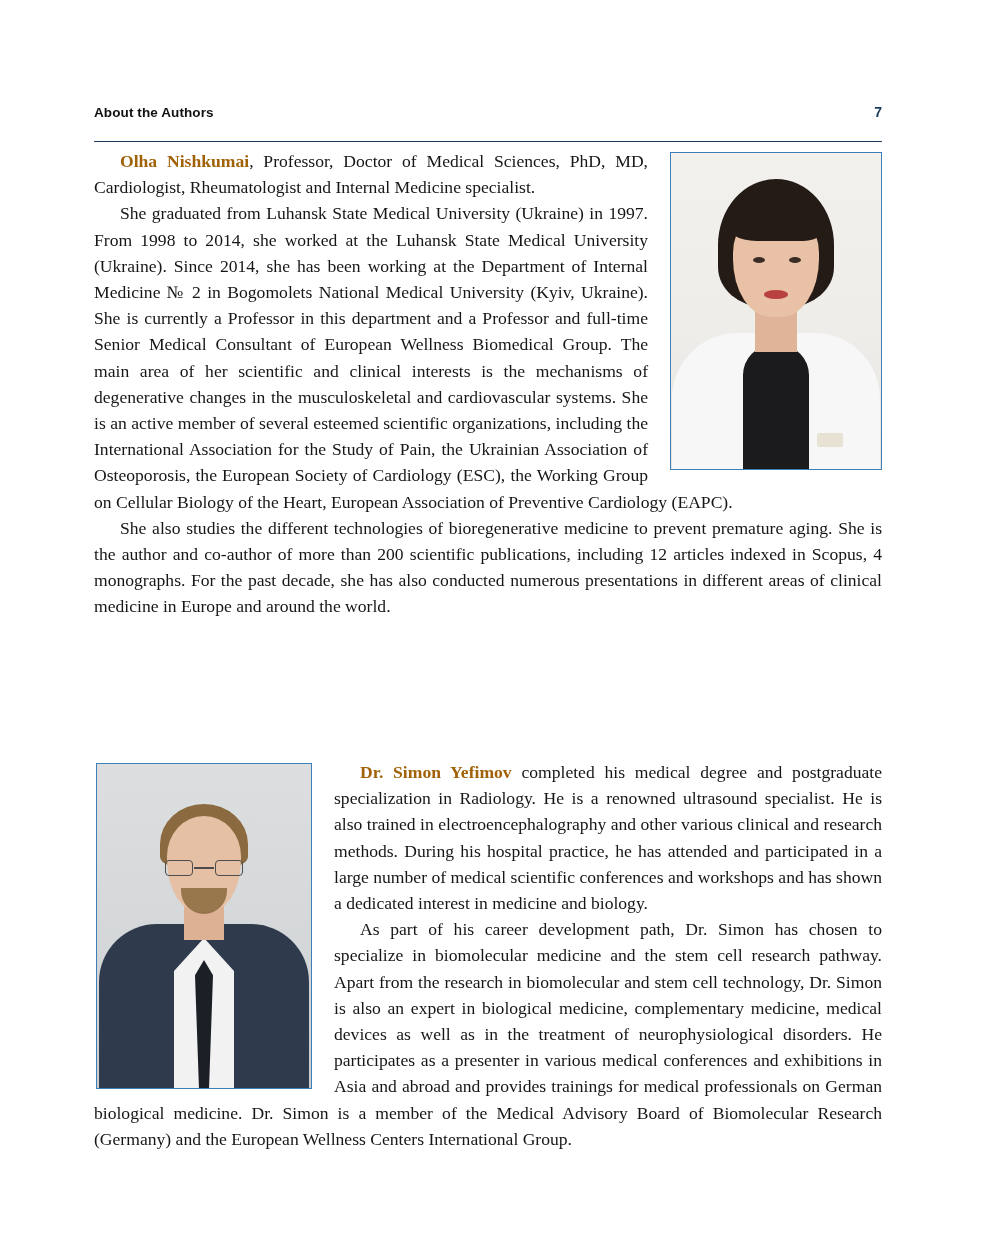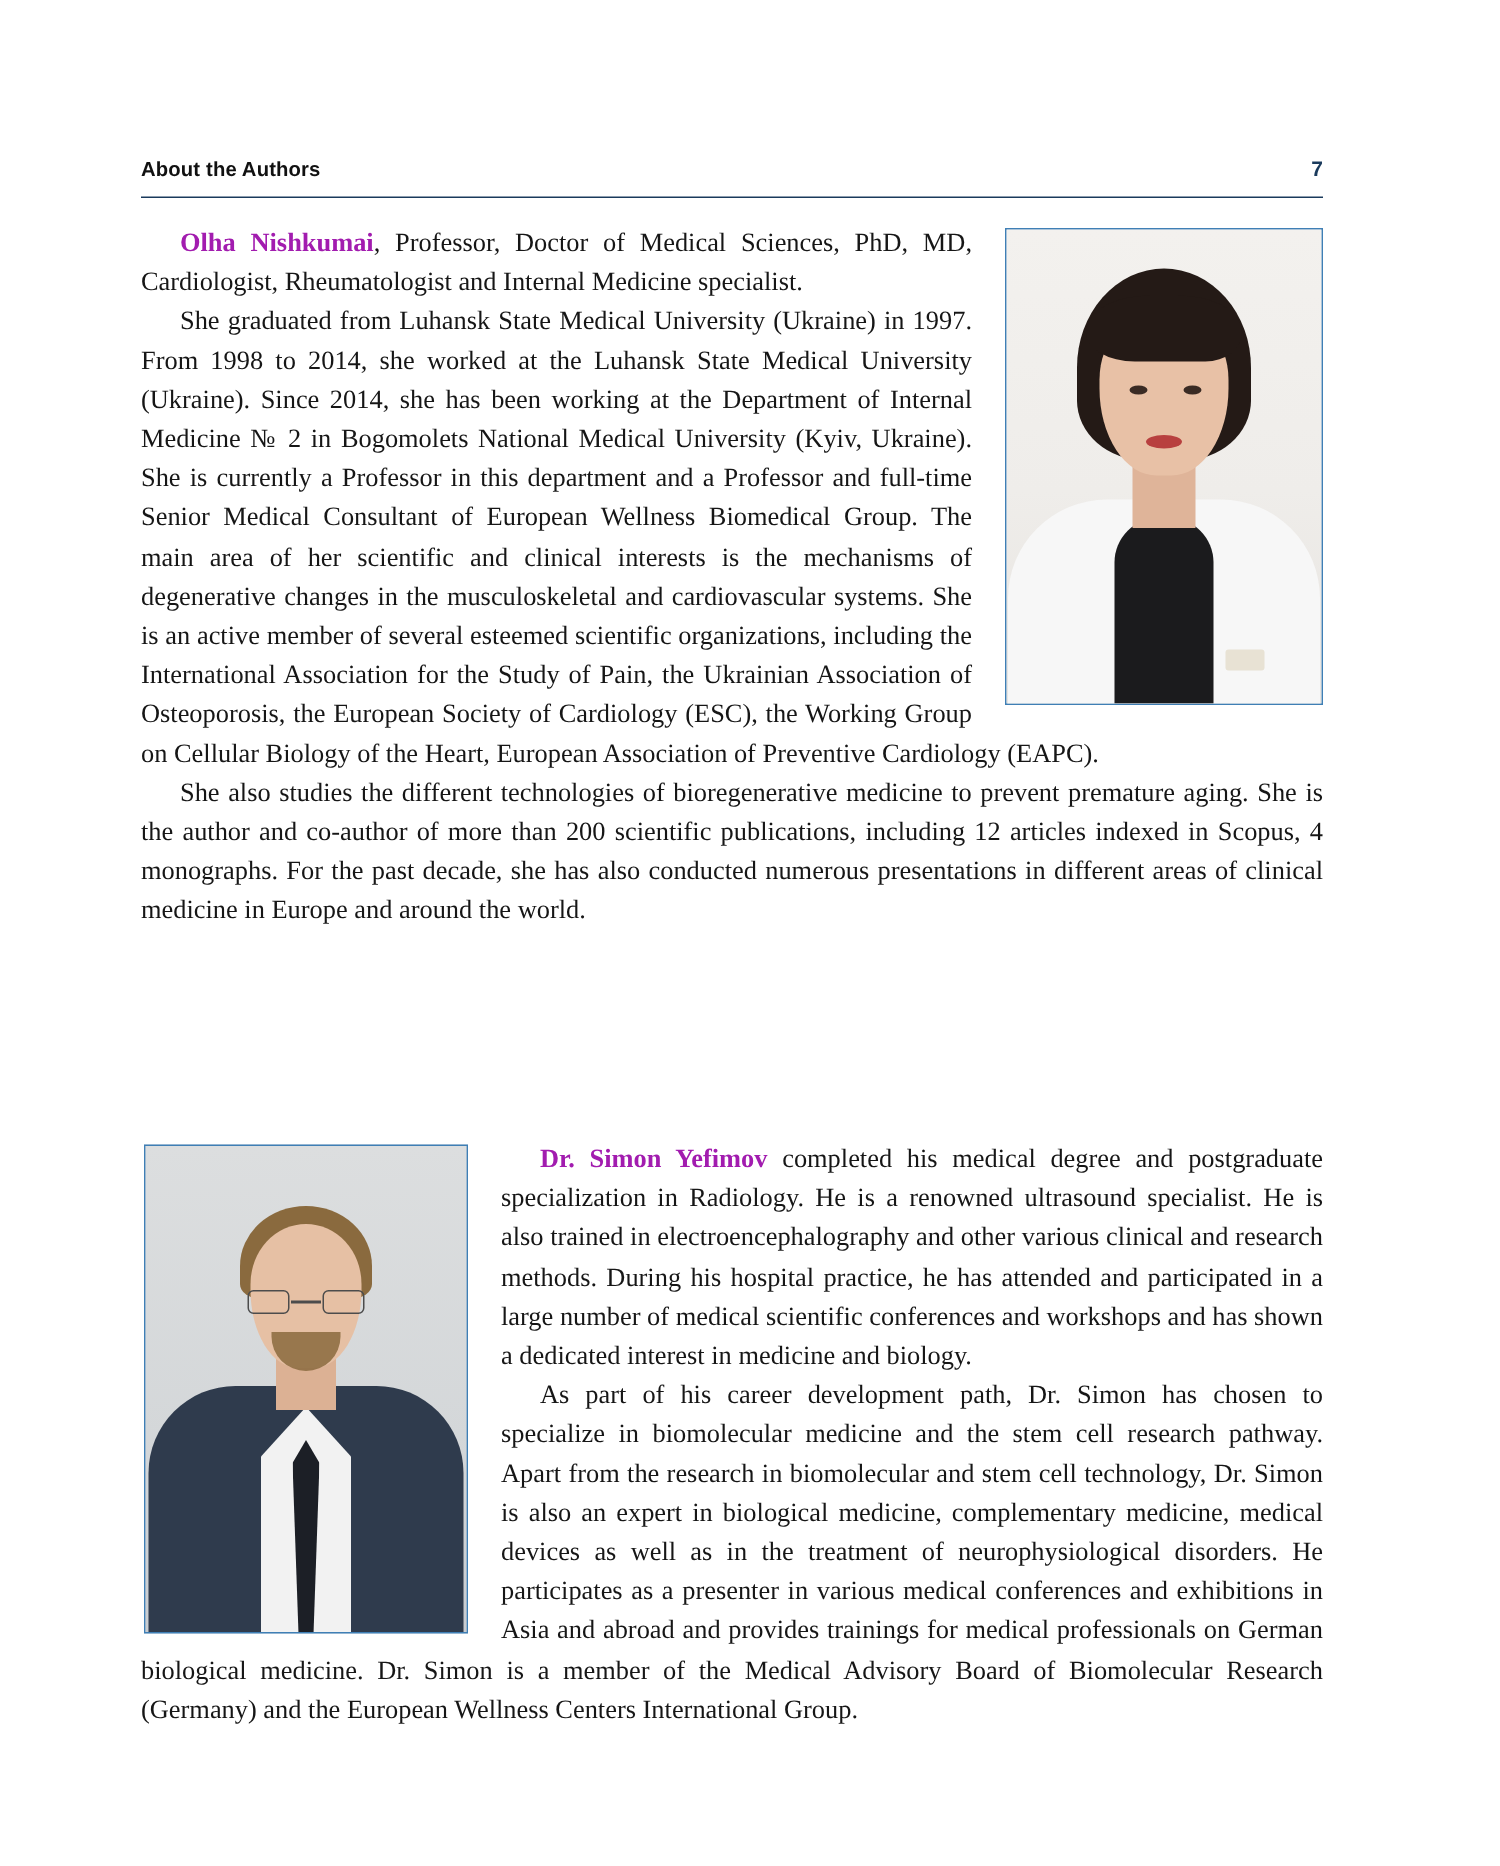--- a/index.html
+++ b/index.html
@@ -24,21 +24,21 @@
   
   .header {
     position: absolute;
     left: 94px;
     top: 104px;
     width: 788px;
     display: flex;
     align-items: baseline;
     justify-content: space-between;
     border-bottom: 1.6px solid #1a3a5c;
-    padding-bottom: 11px;
+    padding-bottom: 21px;
   }
   .header-title {
     font-family: "Liberation Sans", sans-serif;
     font-size: 13.5px;
     font-weight: bold;
     letter-spacing: 0.1px;
     color: #111111;
   }
   .header-page {
     font-family: "Liberation Sans", sans-serif;
@@ -49,21 +49,21 @@
 
   
   .body-text {
     font-size: 17.6px;
     line-height: 26.2px;
     text-align: justify;
     color: #161616;
   }
   .indent { text-indent: 26px; }
   .name {
-    color: #a21caf;
+    color: #a16207;
     font-weight: bold;
   }
 
   
   .sec1 {
     position: absolute;
     left: 94px;
     top: 148px;
     width: 788px;
   }

